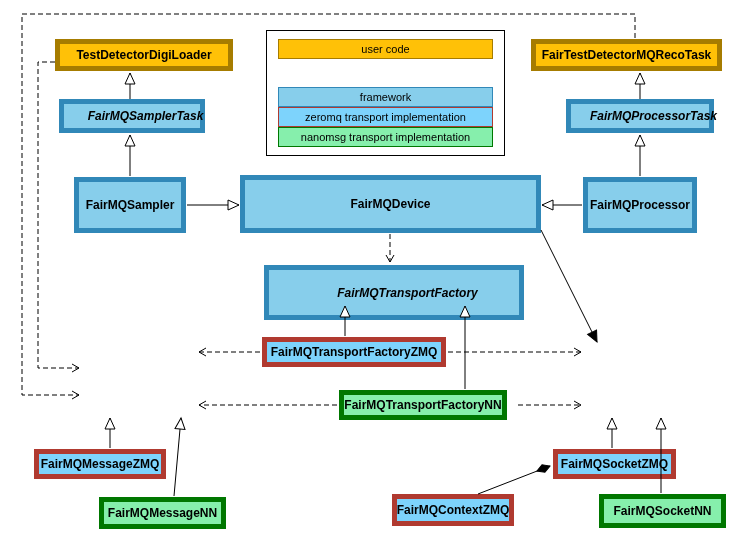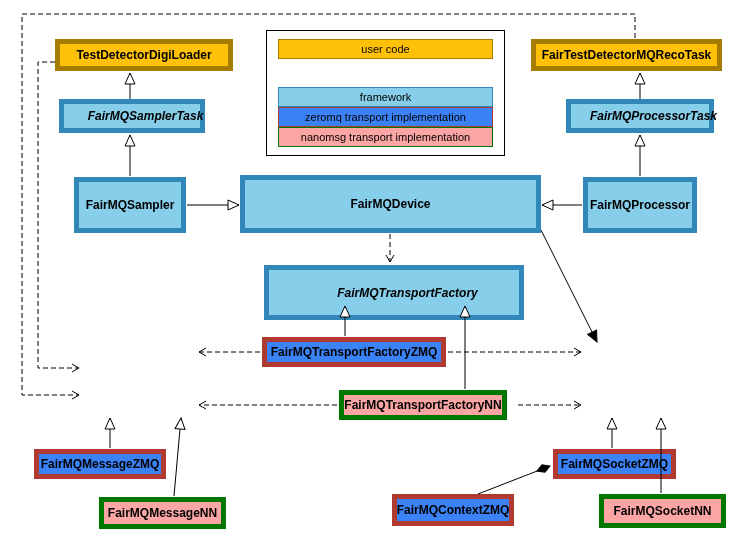--- a/index.html
+++ b/index.html
@@ -21,22 +21,22 @@
     font-weight: bold;
     font-size: 12px;
     color: #000;
     border: 5px solid #0f766e;
     white-space: nowrap;
     z-index: 1;
   }
   .abstract { font-style: italic; padding-left: 27px; }
   .user { background: #ffc107; border-color: #a67c00; }
   .fw   { background: #87ceeb; border-color: #3188b8; }
-  .zmq  { background: #3b82f6; border-color: #b03a30; }
-  .nn   { background: #fca5a5; border-color: #007700; }
+  .zmq  { background: #7dd3fc; border-color: #b03a30; }
+  .nn   { background: #86efac; border-color: #007700; }
   .legend {
     position: absolute;
     left: 266px; top: 30px; width: 239px; height: 126px;
     background: #ffffff;
     border: 1px solid #000;
     z-index: 1;
     padding: 8px 11px;
     display: flex;
     flex-direction: column;
     justify-content: space-between;

